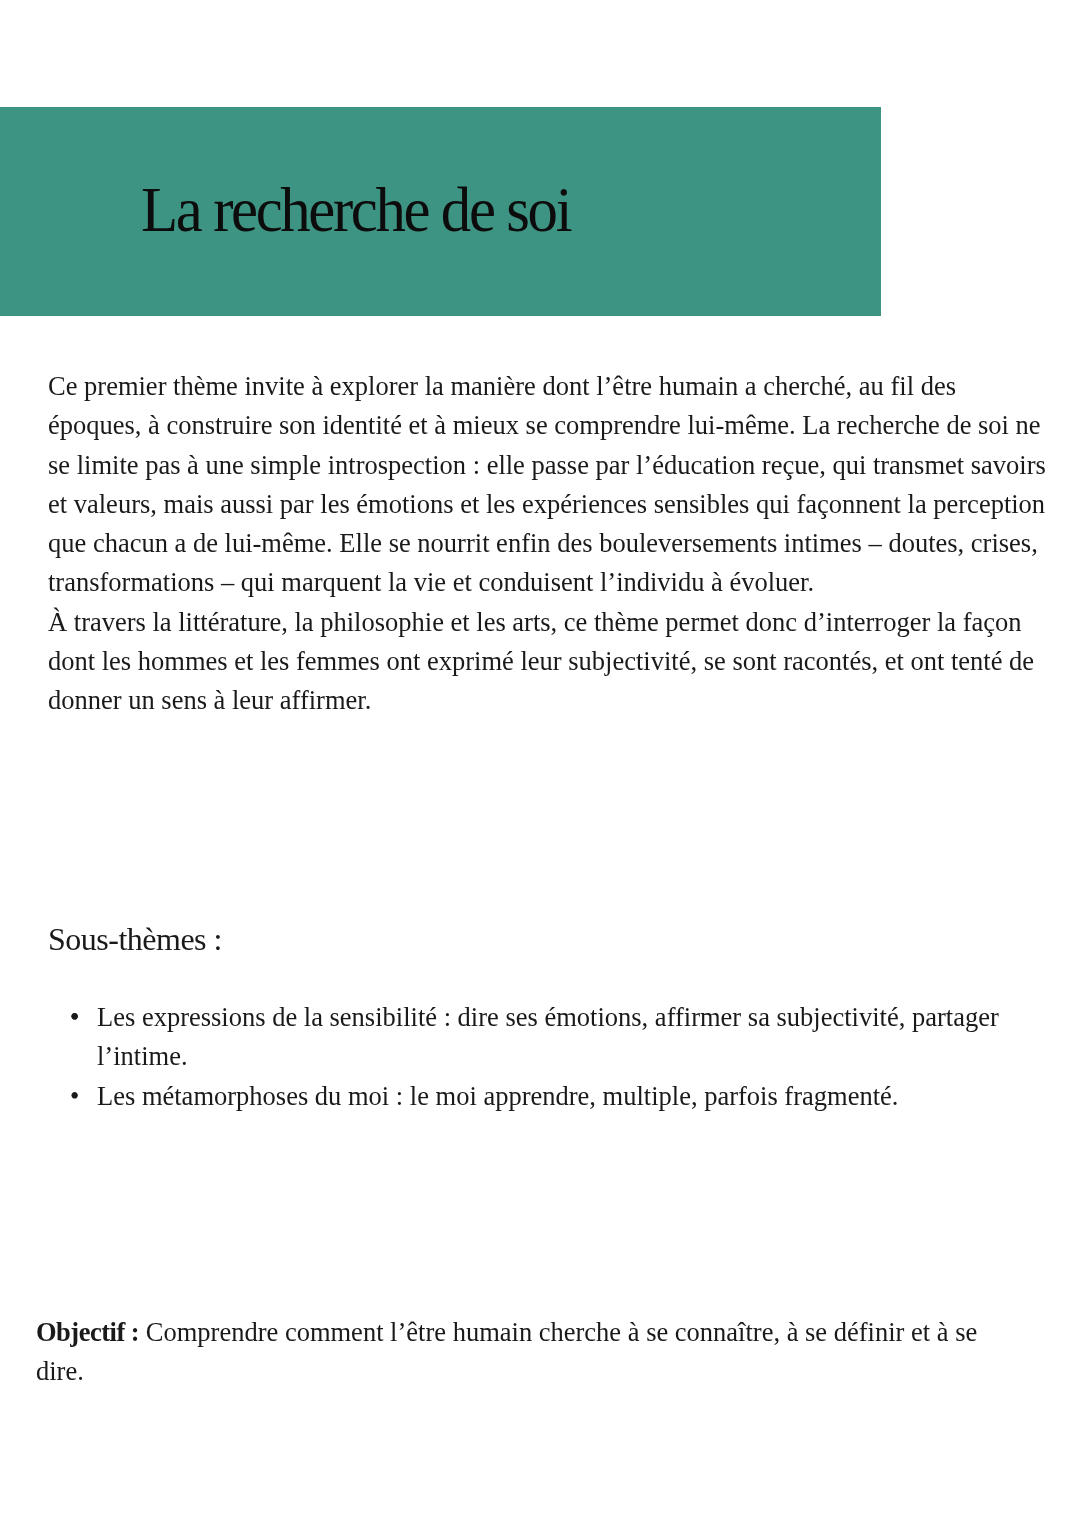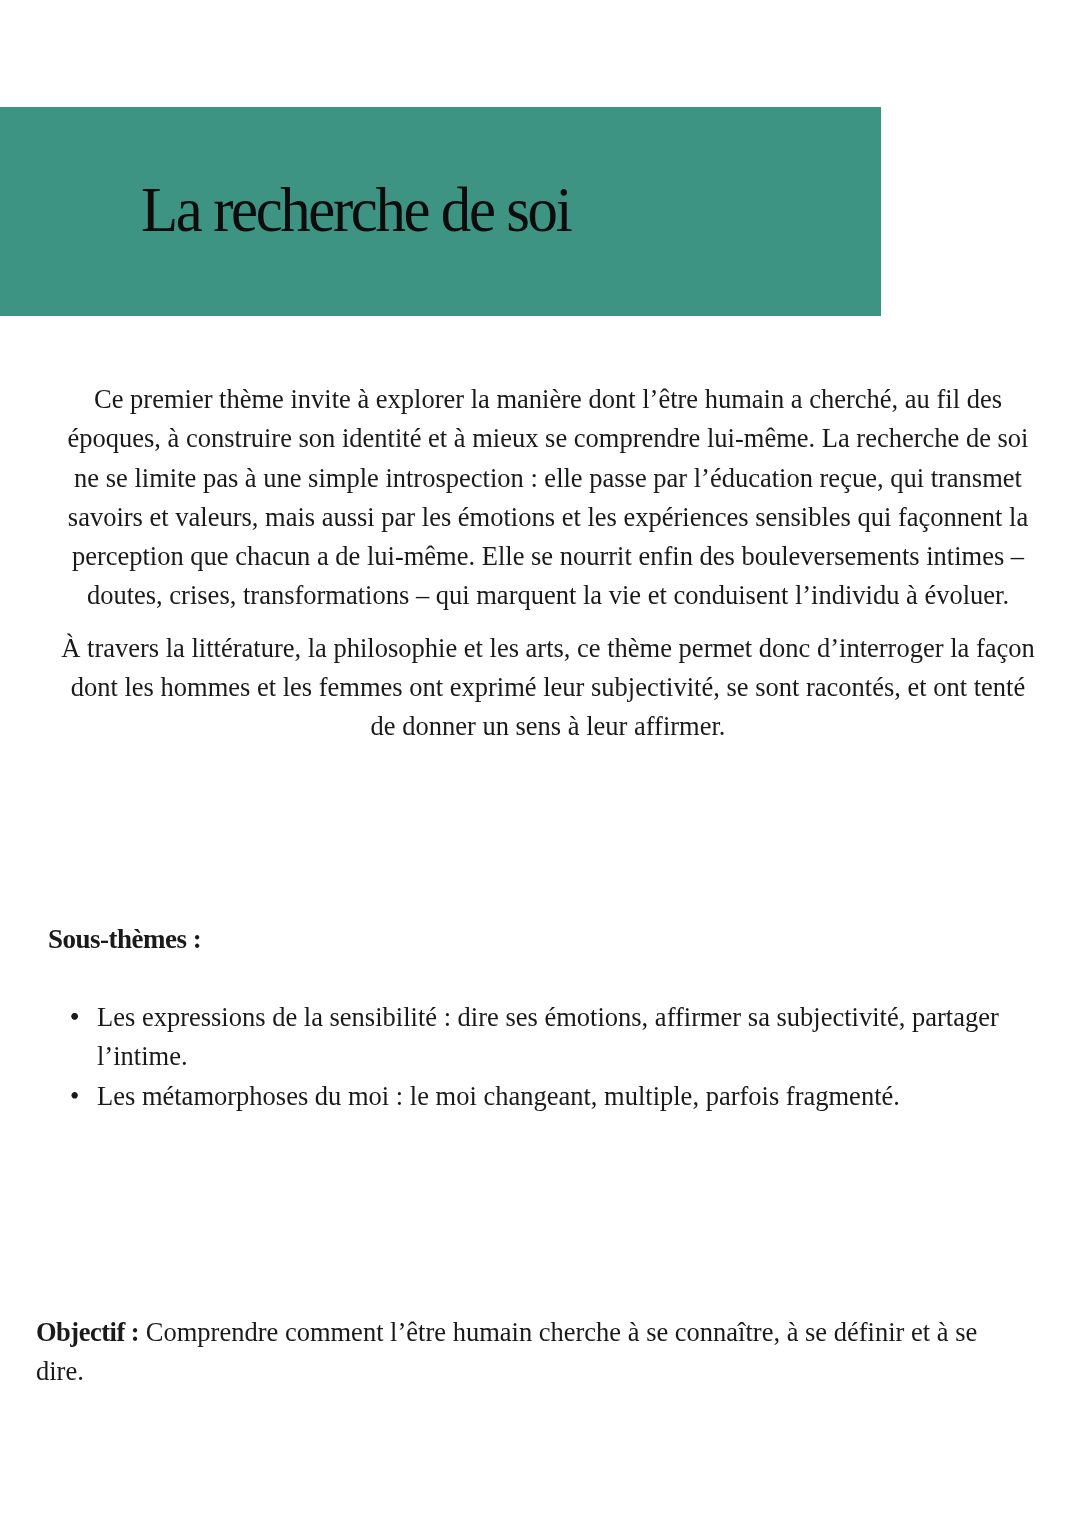--- a/index.html
+++ b/index.html
@@ -2,22 +2,22 @@
 <html><head>
 <meta charset="utf-8">
 <style>
   html, body { margin: 0; padding: 0; background: #ffffff; }
   body { width: 1080px; height: 1527px; position: relative; overflow: hidden;
          font-family: "Liberation Serif", "DejaVu Serif", serif; color: #1a1a1a; }
   .banner { position: absolute; left: 0; top: 107px; width: 881px; height: 209px; background: #3e9483; }
   .title { position: absolute; left: 141px; top: 170px; margin: 0; font-size: 64px; font-weight: normal;
            letter-spacing: -2.5px; color: #0c0c0c; line-height: 80px; transform: scaleX(0.95); transform-origin: left center; }
   .intro { position: absolute; left: 48px; top: 367px; width: 1000px; font-size: 26.5px; line-height: 39.3px; margin: 0; }
-  .intro p { margin: 13px; text-align: center; }
-  .subhead { position: absolute; left: 48px; top: 920px; font-size: 27px; font-weight: bold; margin: 0; line-height: 39px; letter-spacing: -0.5px; }
+  .intro p { margin: 0; }
+  .subhead { position: absolute; left: 48px; top: 920px; font-size: 32px; font-weight: normal; margin: 0; line-height: 39px; letter-spacing: -0.5px; }
   .subs { position: absolute; left: 48px; top: 998px; width: 960px; margin: 0; padding: 0 0 0 49px; list-style: none;
           font-size: 26.5px; line-height: 39.3px; }
   .subs li { position: relative; }
   .subs li .bullet { position: absolute; left: -27px; top: 0; }
   .objective { position: absolute; left: 36px; top: 1313px; width: 980px; font-size: 26.5px; line-height: 39.3px; margin: 0; }
   .objective b { letter-spacing: -0.5px; }
 </style>
 </head>
 <body>
 
@@ -35,17 +35,17 @@
 <ul class="subs">
   <li>
     <span class="bullet">•</span>
   </li>
   <li>
     <span class="bullet">•</span>
     <span>Les expressions de la sensibilité : dire ses émotions, affirmer sa subjectivité, partager l’intime.</span>
   </li>
   <li>
     <span class="bullet">•</span>
-    <span>Les métamorphoses du moi : le moi changeant, multiple, parfois fragmenté.</span>
+    <span>Les métamorphoses du moi : le moi apprendre, multiple, parfois fragmenté.</span>
   </li>
 </ul>
 
 <p class="objective"><b>Objectif :</b><span> Comprendre comment l’être humain cherche à se connaître, à se définir et à se dire.</span></p>
 
 </body></html>

